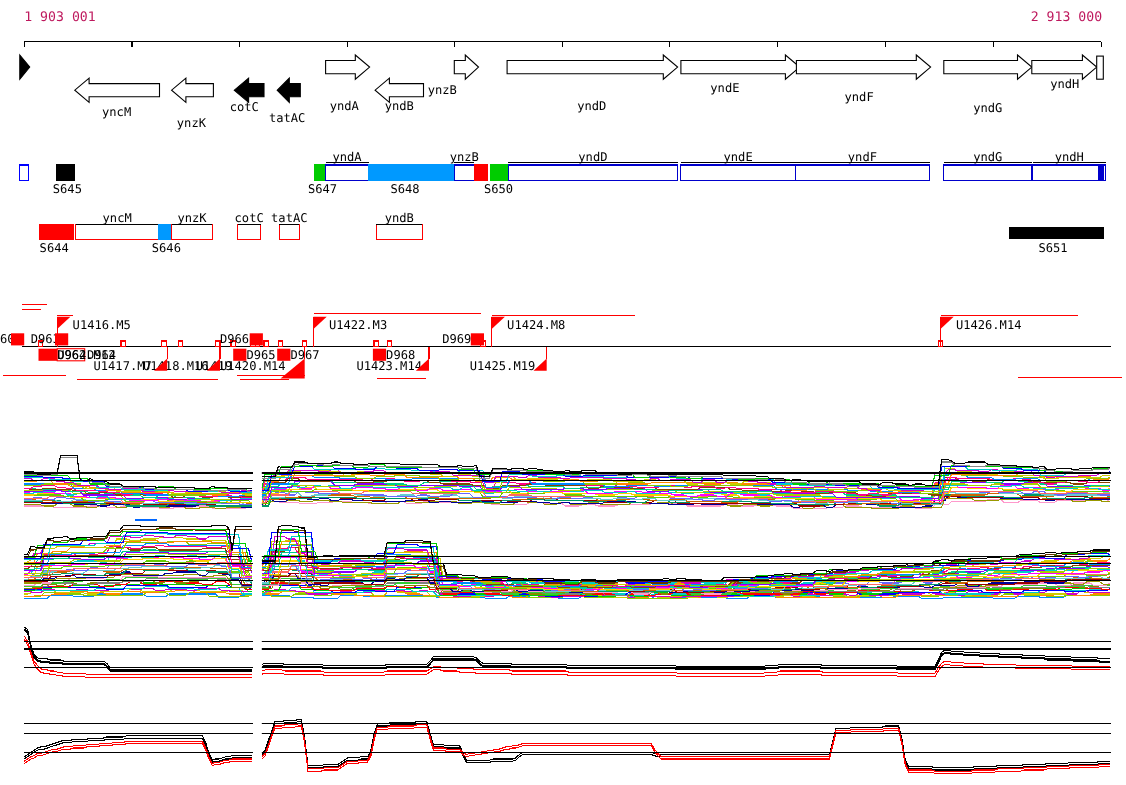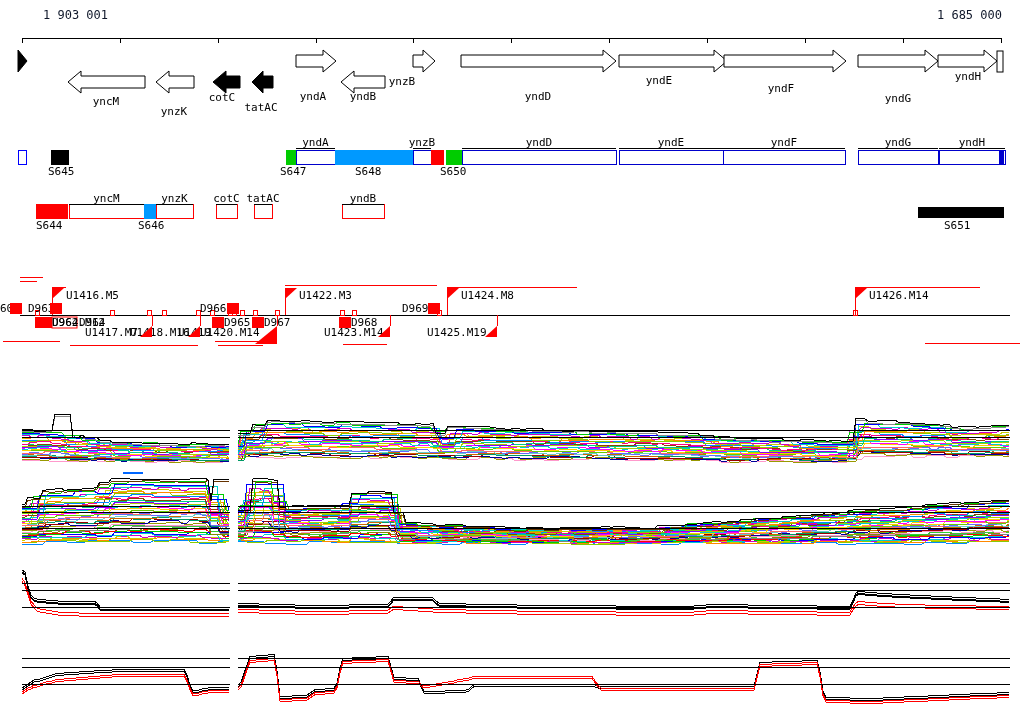--- a/index.html
+++ b/index.html
@@ -1,29 +1,29 @@
 <!DOCTYPE html>
 <html><head>
 <meta charset="utf-8">
 <style>
   html,body{margin:0;padding:0;background:#ffffff;}
   #app{position:relative;width:1024px;height:714px;background:#ffffff;overflow:hidden;
        font-family:"DejaVu Sans Mono","Liberation Mono",monospace;}
   #canvas{position:absolute;left:0;top:0;}
-  .ruler-label{position:absolute;top:8px;font-size:12px;color:#0f172a;white-space:pre;margin-left:21px;}
+  .ruler-label{position:absolute;top:8px;font-size:12px;color:#be185d;white-space:pre;}
   #ruler-start{left:22px;}
   #ruler-end{right:22px;}
   svg text{font-family:"DejaVu Sans Mono","Liberation Mono",monospace;font-size:11px;fill:#000;}
 </style>
 </head>
 <body>
 
 <div id="app">
   <div class="ruler-label" id="ruler-start">1 903 001</div>
-  <div class="ruler-label" id="ruler-end">1 685 000</div>
+  <div class="ruler-label" id="ruler-end">2 913 000</div>
   <svg id="canvas" width="1024" height="714">
       <g>
         <line x1="22" y1="38" x2="1001" y2="38" stroke="#000" stroke-width="1" shape-rendering="crispEdges"></line>
         <line x1="22" y1="38" x2="22" y2="43" stroke="#000" shape-rendering="crispEdges"></line>
         <line x1="120" y1="38" x2="120" y2="43" stroke="#000" shape-rendering="crispEdges"></line>
         <line x1="218" y1="38" x2="218" y2="43" stroke="#000" shape-rendering="crispEdges"></line>
         <line x1="316" y1="38" x2="316" y2="43" stroke="#000" shape-rendering="crispEdges"></line>
         <line x1="413" y1="38" x2="413" y2="43" stroke="#000" shape-rendering="crispEdges"></line>
         <line x1="511" y1="38" x2="511" y2="43" stroke="#000" shape-rendering="crispEdges"></line>
         <line x1="609" y1="38" x2="609" y2="43" stroke="#000" shape-rendering="crispEdges"></line>

